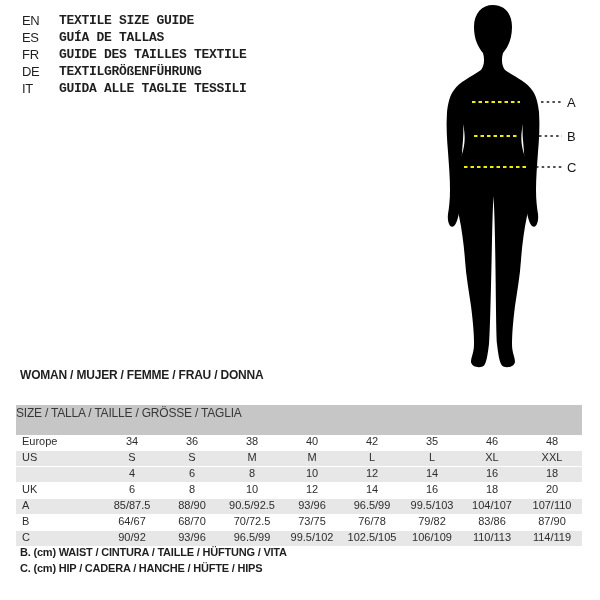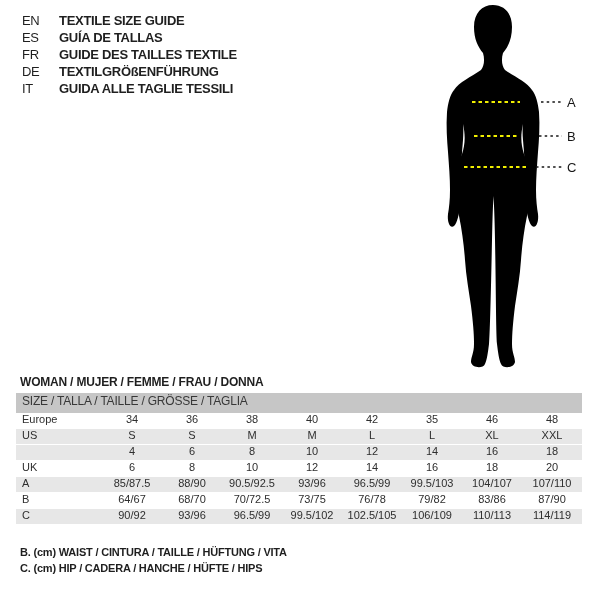--- a/index.html
+++ b/index.html
@@ -7,34 +7,34 @@
   .page {
     position:relative; width:600px; height:600px; background:#fff;
     font-family:"Liberation Sans", sans-serif; color:var(--ink,#1f1f1f);
     overflow:hidden;
   }
 
   
   .lang-block { position:absolute; left:22px; top:12px; }
   .lang-row { display:flex; height:17px; align-items:center; }
   .lang-code { width:37px; font-size:13px; font-weight:normal; letter-spacing:-0.3px; }
-  .lang-title { font-size:13px; font-weight:bold; letter-spacing:-0.3px; white-space:nowrap; }
+  .lang-title { font-size:13px; font-weight:bold; letter-spacing:-0.3px; white-space:nowrap;font-family:Liberation Mono, monospace; }
 
   
   .figure { position:absolute; left:420px; top:0; width:180px; height:392px; }
   .marker-label { font-family:"Liberation Sans", sans-serif; font-size:13px; fill:#161616; }
 
   
   .woman-title { position:absolute; left:20px; top:368px; font-size:12px;
-    font-weight:bold; letter-spacing:-0.2px;margin-top:7px; }
+    font-weight:bold; letter-spacing:-0.2px; }
 
   
   .size-table { position:absolute; left:16px; top:393px; width:566px; }
-  .thead { height:20px; line-height:17px; background:var(--header-bg,#c6c6c6);
-    font-size:12px; padding-left:6px; color:#383838; letter-spacing:-0.2px; }
+  .thead { height:30px; line-height:17px; background:var(--header-bg,#c6c6c6);
+    font-size:12px; padding-left:0; color:#383838; letter-spacing:-0.2px;margin-top:12px; }
   .trow { display:flex; height:16px; align-items:flex-start; font-size:11px;
     color:#2e2e2e; border-bottom:1px solid #fff; }
   .trow:nth-child(2), .trow:nth-child(3), .trow:nth-child(5), .trow:nth-child(7) {
     background:var(--row-bg,#e7e7e7); }
   .tlabel { width:86px; padding-left:6px; }
   .tcell { flex:1; text-align:center; }
 
   
   .legend { position:absolute; left:20px; top:545px; }
   .legend-line { font-size:11px; font-weight:bold; line-height:15.5px;

